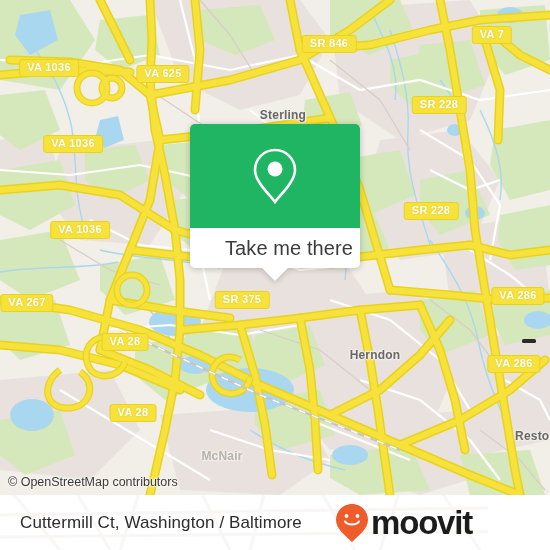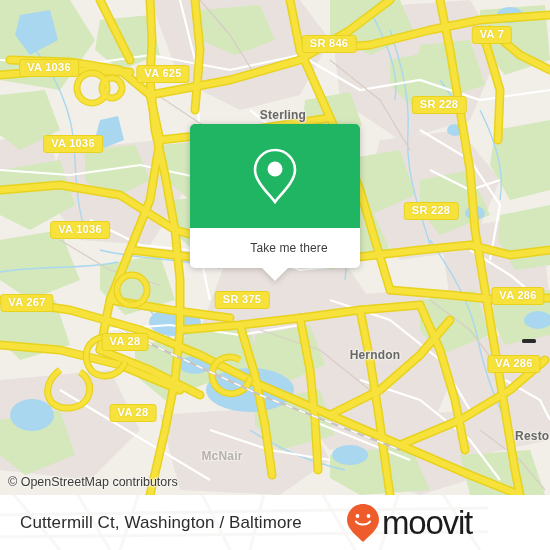--- a/index.html
+++ b/index.html
@@ -96,21 +96,21 @@
     align-items: center;
     justify-content: center;
   }
   #callout-label {
     height: 40px;
     background: #ffffff;
     border-radius: 0 0 5px 5px;
     display: flex;
     align-items: center;
     justify-content: center;
-    font-size: 12px;
+    font-size: 20px;
     color: #3c3c3c;
     letter-spacing: 0.1px;
     padding-left: 28px;
   }
   #callout-arrow {
     position: absolute;
     left: 50%;
     top: 144px;
     transform: translateX(-50%);
     width: 0;
@@ -152,21 +152,21 @@
     position: absolute;
     right: 16px;
     top: 50%;
     transform: translateY(-50%);
     display: flex;
     align-items: center;
     z-index: 2;
   }
   #footer-logo-text {
     font-size: 33px;
-    font-weight: normal;
+    font-weight: bold;
     color: #1c1c1c;
     letter-spacing: -1.2px;
     margin-left: 1px;
     line-height: 33px;
   }
 </style>
 </head>
 <body>
 
 <div id="screen">

